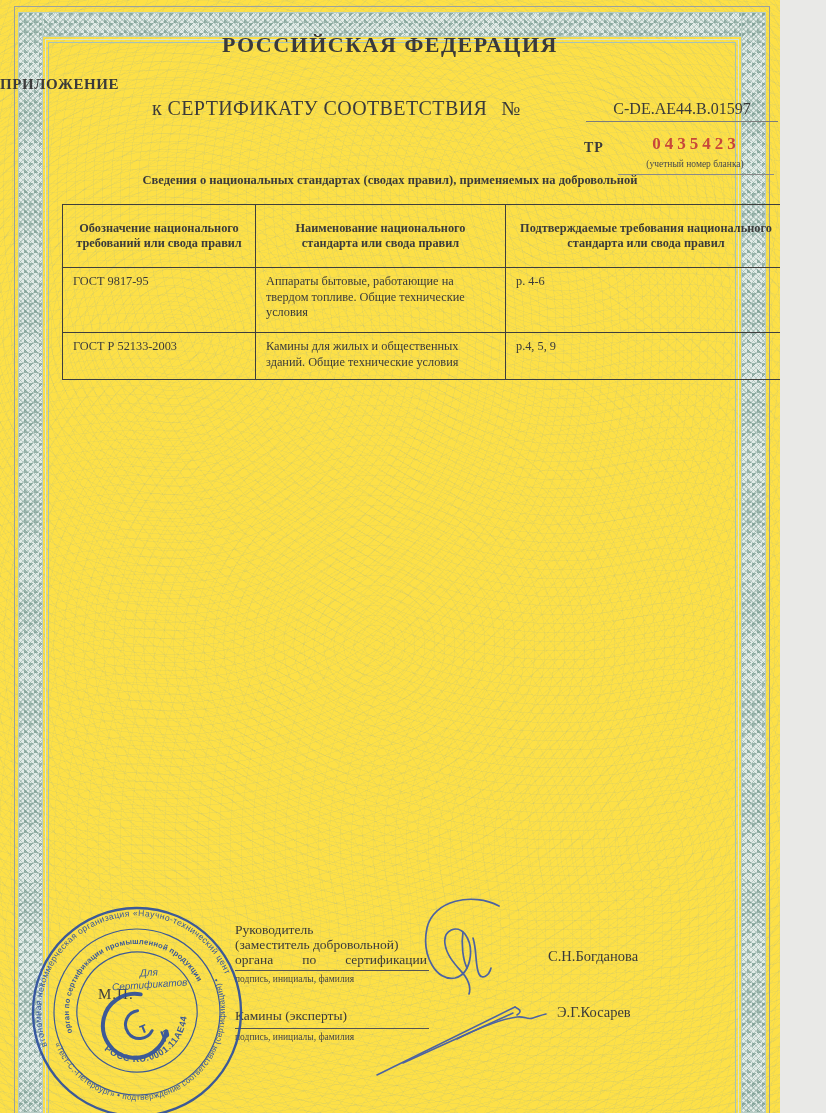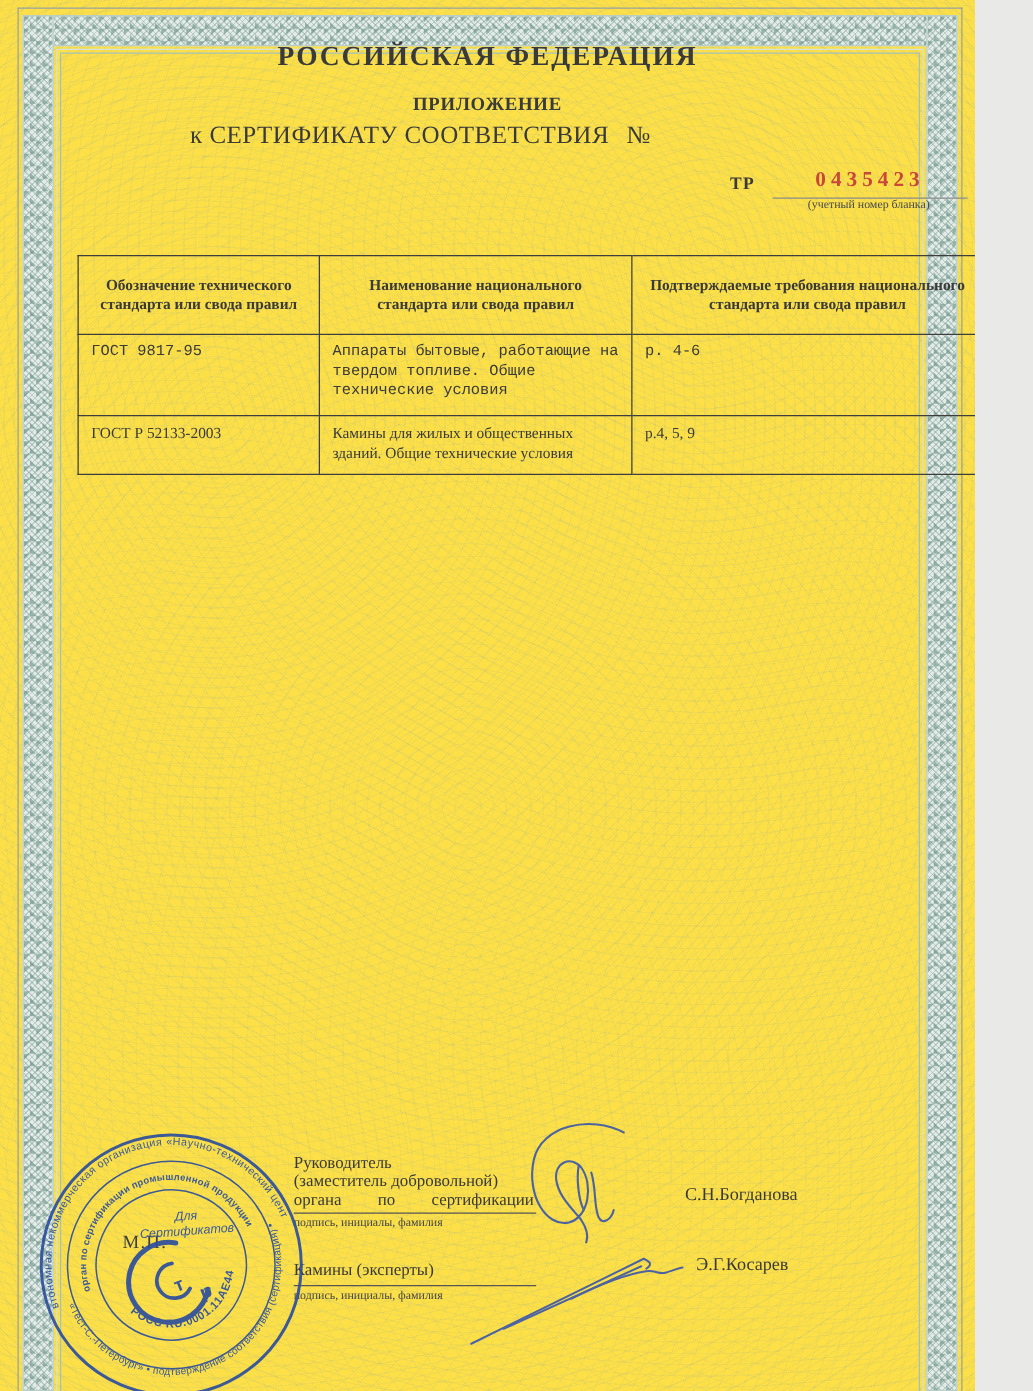--- a/index.html
+++ b/index.html
@@ -25,38 +25,38 @@
       repeating-linear-gradient(-45deg, rgba(111,148,136,.35) 0 1px, transparent 1px 3.5px),
       #e2ebe7;
       border:1px solid #b7cdc5;}
   .band-top{position:absolute;left:18px;right:14px;top:12px;height:23px;}
   .band-left{position:absolute;left:18px;top:12px;bottom:0;width:23px;}
   .band-right{position:absolute;right:14px;top:12px;bottom:0;width:23px;}
   .inner-rule{position:absolute;left:48px;top:42px;right:44px;bottom:-4px;
               border:1px solid #a6c2b8;outline:1px solid #d3e2dc;outline-offset:2px;}
   
   .title-country{left:0;right:0;top:32px;text-align:center;font-size:22px;font-weight:bold;letter-spacing:1.5px;}
-  .title-annex{left:0;right:0;top:76px;text-align:center;font-size:15px;font-weight:bold;letter-spacing:.6px;}
+  .title-annex{left:0;right:0;top:76px;text-align:left;font-size:15px;font-weight:bold;letter-spacing:.6px;}
   .cert-line{left:152px;top:97px;font-size:20px;font-weight:normal;letter-spacing:.4px;white-space:nowrap;}
   .cert-no-sign{margin-left:14px;}
   .cert-number{left:586px;top:100px;width:192px;text-align:center;font-size:16px;
                border-bottom:1px solid #7d7d7d;padding-bottom:3px;}
   .cert-subtitle{left:230px;top:128px;width:350px;text-align:center;font-size:11.5px;font-weight:bold;}
   .tr-label{left:584px;top:140px;font-size:14px;font-weight:bold;letter-spacing:1px;}
   .blank-number{left:618px;top:134px;width:156px;text-align:center;font-size:17px;font-weight:bold;
-                letter-spacing:4px;color:#c8473a;border-bottom:1px solid #8a8a8a;padding-bottom:4px;}
+                letter-spacing:4px;color:#c8473a;border-bottom:1px solid #8a8a8a;padding-bottom:20px;}
   .blank-caption{left:610px;top:159px;width:170px;text-align:center;font-size:9.5px;color:#4a4a4a;}
   .intro{left:0;right:0;top:173px;text-align:center;font-weight:bold;font-size:12.5px;line-height:15px;}
   
   table.std{position:absolute;left:62px;top:204px;width:724px;border-collapse:collapse;
             font-size:12.3px;table-layout:fixed;background:transparent;}
   table.std th,table.std td{border:1.5px solid #3e3e3e;}
   table.std th{font-weight:bold;text-align:center;vertical-align:middle;padding:5px 12px;height:52px;line-height:15px;}
   table.std td{vertical-align:top;padding:6px 10px;line-height:15.5px;}
-  tr.r1 td{height:52px;font-family:Liberation Mono, monospace;} tr.r2 td{height:34px;}
+  tr.r1 td{height:52px;} tr.r2 td{height:34px;}
   
   .role{font-size:13.5px;line-height:15px;}
   .justify-line{width:192px;text-align:justify;text-align-last:justify;}
   .sig-rule{border-top:1px solid #555;height:0;}
   .sig-caption{font-size:9.5px;color:#454545;}
   .sig-name{font-size:14.5px;}
   .mp{left:98px;top:986px;font-size:15px;letter-spacing:1px;color:#3f3f3f;z-index:1;}
   .stamp{left:26px;top:901px;z-index:2;transform:rotate(-22deg);opacity:.92;}
   .sig-svg{z-index:3;}
 </style>
@@ -69,36 +69,38 @@
   <div class="band band-top"></div>
   <div class="band band-left"></div>
   <div class="band band-right"></div>
   <div class="inner-rule"></div>
 
   <div class="abs title-country">РОССИЙСКАЯ ФЕДЕРАЦИЯ</div>
   <div class="abs title-annex">ПРИЛОЖЕНИЕ</div>
   <div class="abs cert-line">
     <span>к СЕРТИФИКАТУ СООТВЕТСТВИЯ</span><span class="cert-no-sign">№</span>
   </div>
+  <div class="abs cert-number">С-DE.АЕ44.В.01597</div>
   <div class="abs tr-label">ТР</div>
   <div class="abs blank-number">0435423</div>
   <div class="abs blank-caption">(учетный номер бланка)</div>
 
   <div class="abs intro">
+    <div>Сведения о национальных стандартах (сводах правил), применяемых на добровольной</div>
   </div>
 
   <table class="std">
     <colgroup>
         <col style="width:193px">
         <col style="width:250px">
         <col style="width:281px">
       </colgroup>
     <thead>
       <tr>
-        <th>Обозначение технического стандарта или свода правил</th>
+        <th>Обозначение национального требований или свода правил</th>
         <th>Наименование национального стандарта или свода правил</th>
         <th>Подтверждаемые требования национального стандарта или свода правил</th>
       </tr>
     </thead>
     <tbody>
       <tr class="r1">
         <td>ГОСТ 9817-95</td>
         <td>Аппараты бытовые, работающие на твердом топливе. Общие технические условия</td>
         <td>р. 4-6</td>
       </tr>

